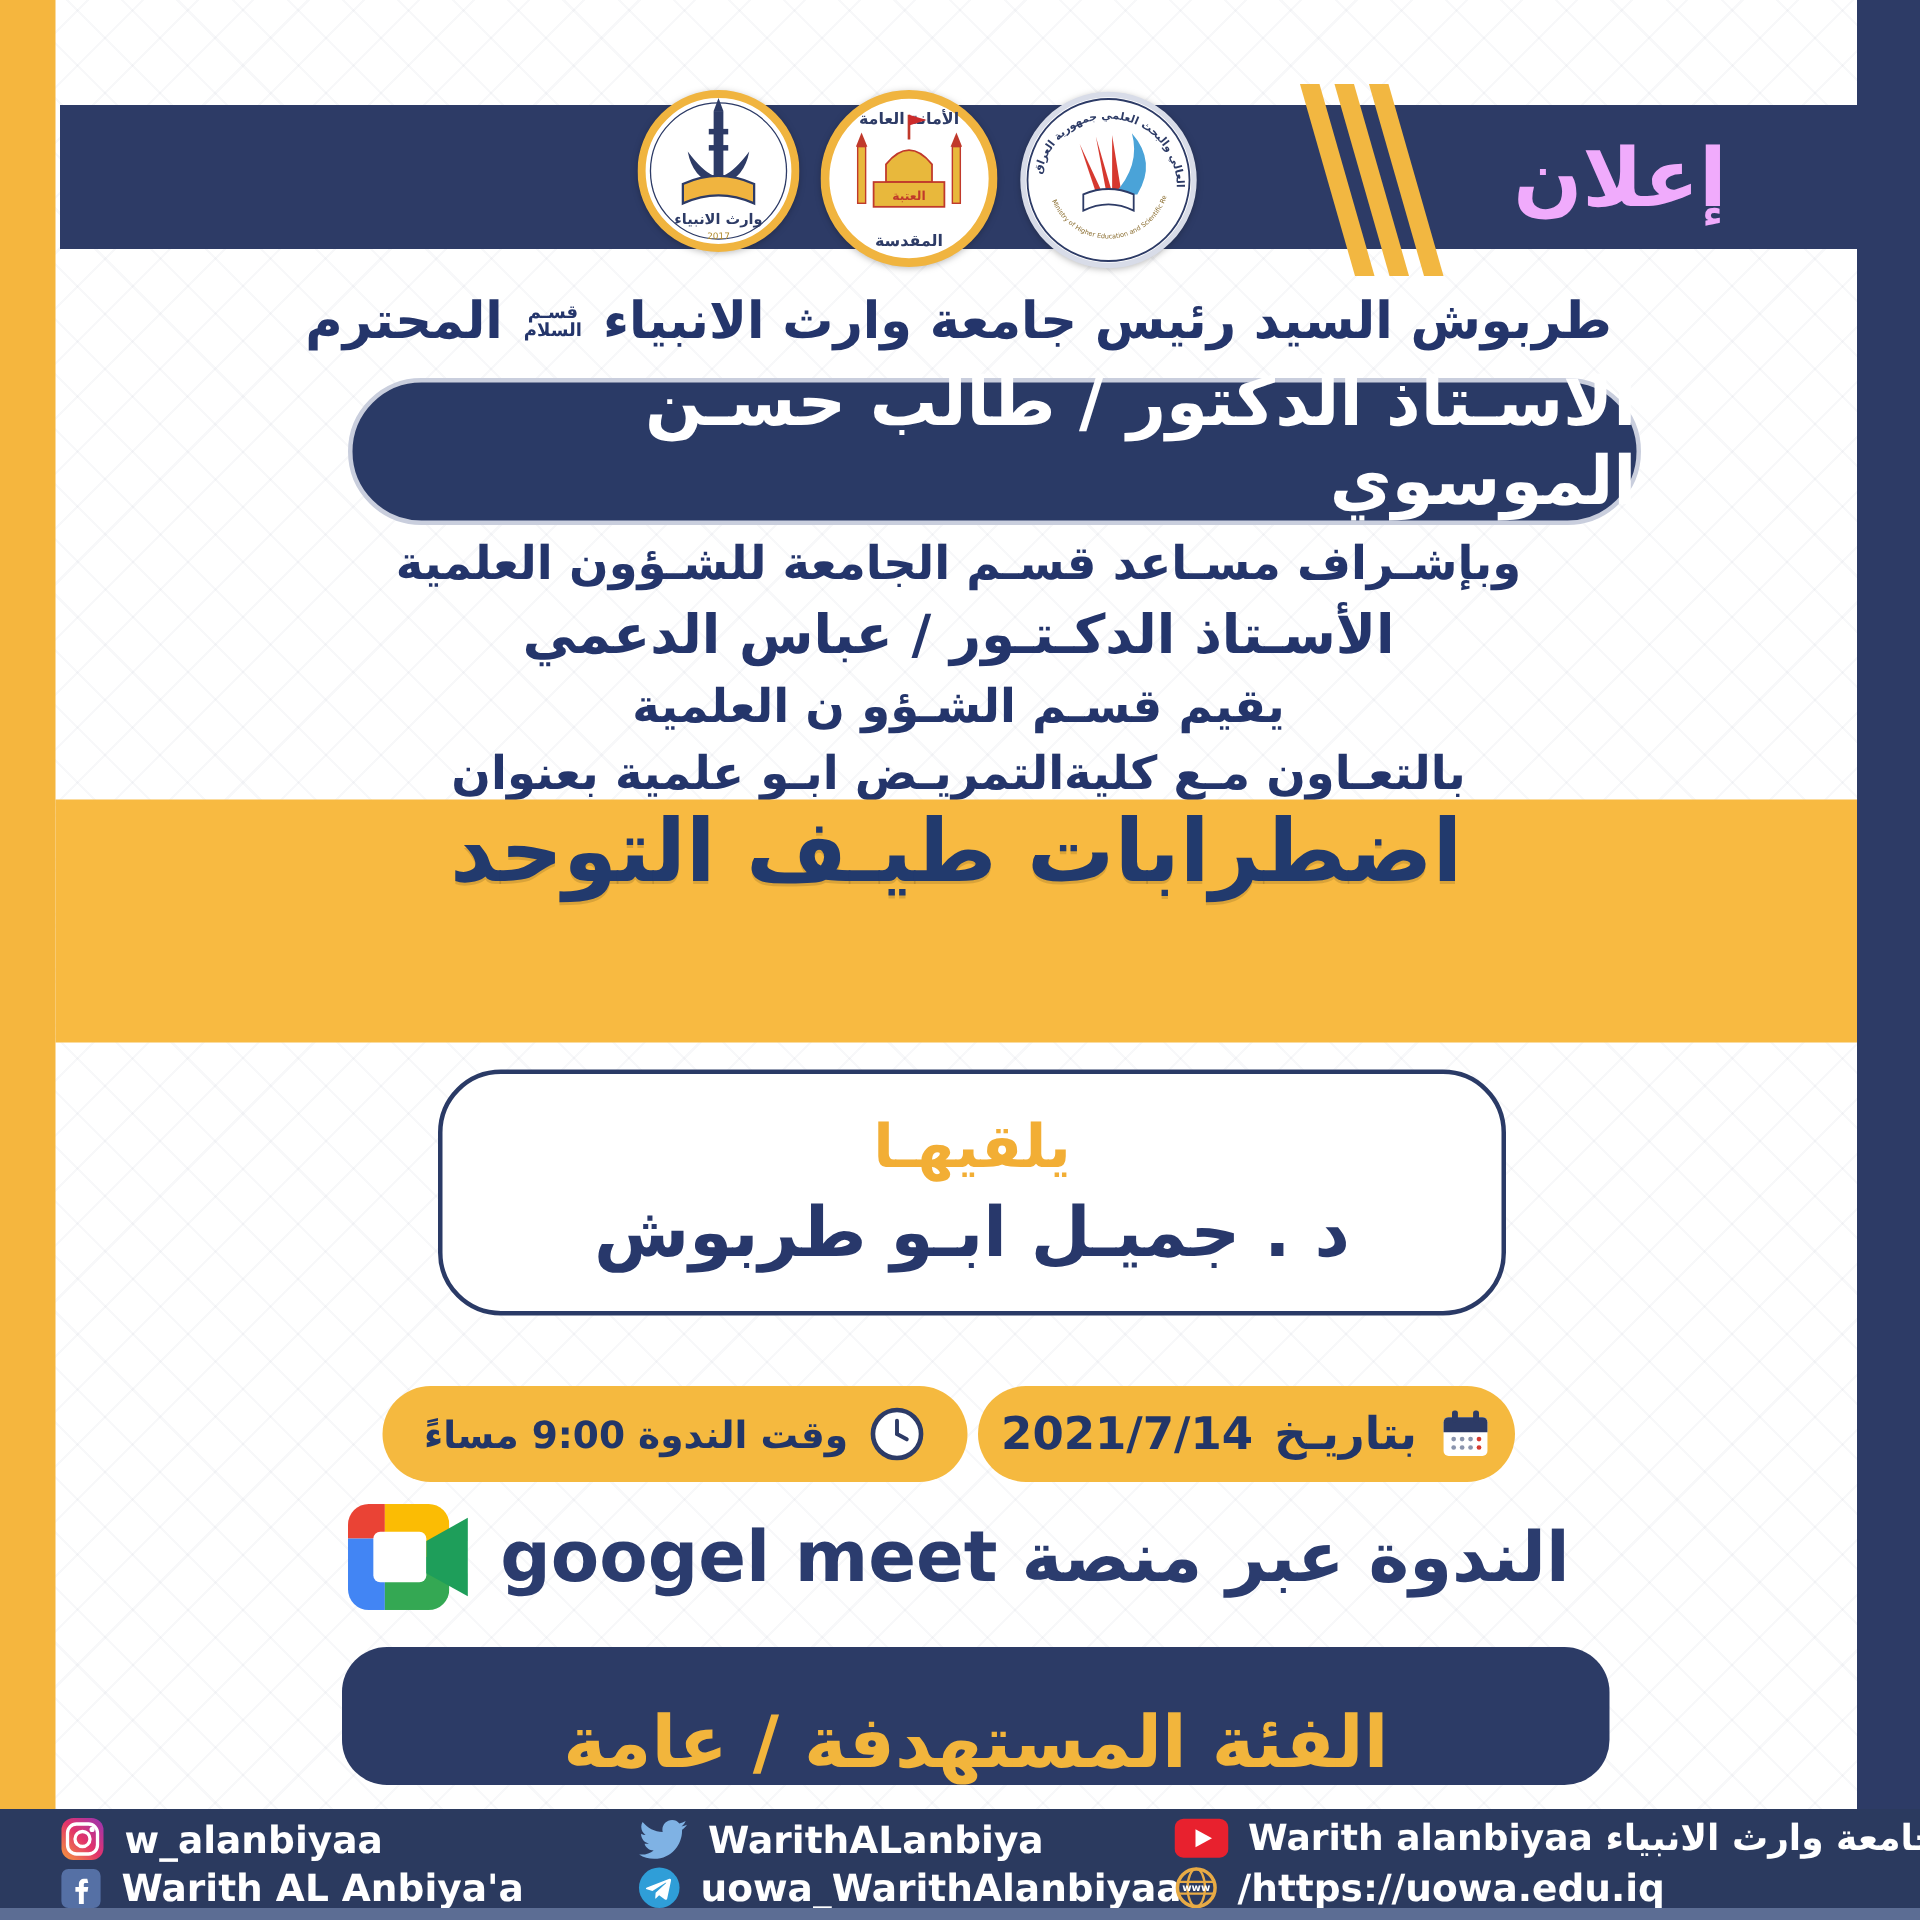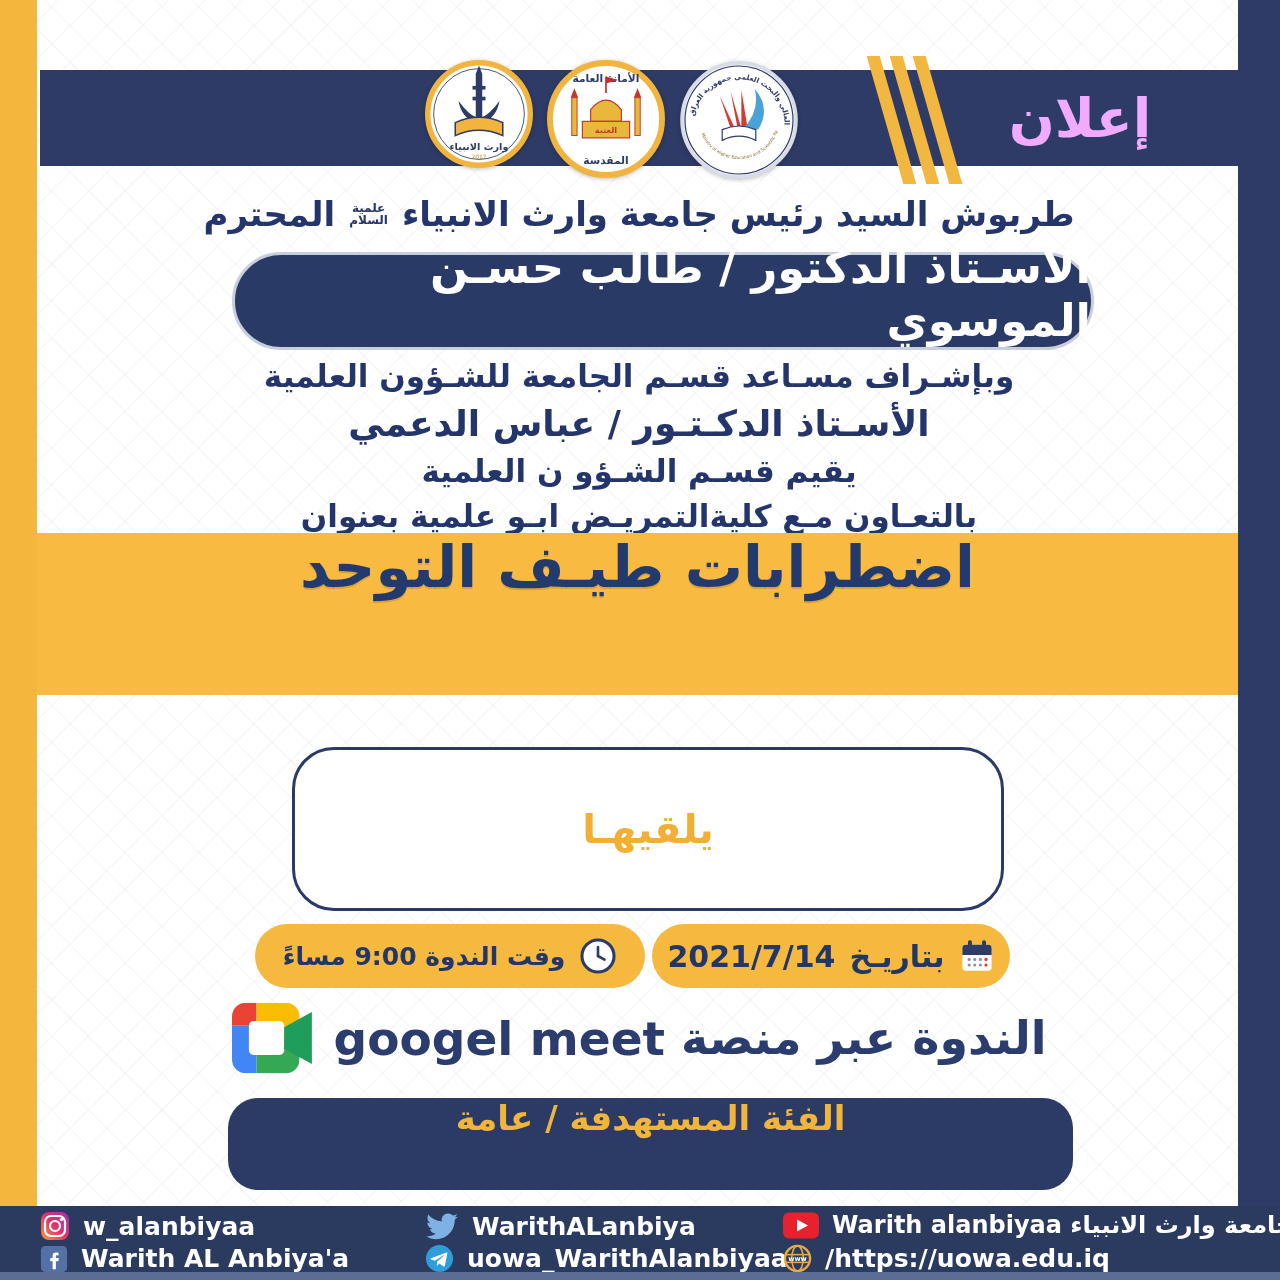--- a/index.html
+++ b/index.html
@@ -31,39 +31,39 @@
   .sup-line2{font-size:36px;margin-bottom:9px;}
   .sup-line3{font-size:31px;margin-bottom:9px;}
   .sup-line4{font-size:31px;}
 
   
   .title-band{position:absolute;left:37px;top:533px;width:1201px;height:162px;background:#f8ba41;
               display:flex;align-items:flex-start;justify-content:center;}
   .seminar-title{color:#223a6d;font-size:58px;font-weight:bold;direction:rtl;text-shadow:0 2px 0 rgba(0,0,0,0.12);}
 
   
-  .lect-box{position:absolute;left:292px;top:747px;width:712px;height:164px;border:3.5px solid #2a3a66;border-radius:42px;
+  .lect-box{position:absolute;left:292px;top:713px;width:712px;height:164px;border:3.5px solid #2a3a66;border-radius:42px;
             background:#ffffff;box-sizing:border-box;display:flex;flex-direction:column;align-items:center;justify-content:center;gap:6px;}
   .lect-intro{color:#f2ae35;font-size:40px;font-weight:bold;direction:rtl;}
   .lect-name{color:#28386b;font-size:46px;font-weight:bold;direction:rtl;}
 
   
   .pill{position:absolute;height:64px;border-radius:33px;background:#f5b93f;display:flex;direction:rtl;align-items:center;justify-content:center;gap:14px;
         color:#223668;font-weight:bold;}
   .pill-date{left:652px;top:924px;width:358px;font-size:30px;}
   .pill-time{left:255px;top:924px;width:390px;font-size:25px;}
 
   
   .meet-row{position:absolute;left:40px;top:1002px;width:1198px;display:flex;direction:rtl;align-items:center;justify-content:center;gap:16px;}
   .meet-ar{color:#2b3c6e;font-size:46px;font-weight:bold;}
   .meet-latin{color:#2b3c6e;font-size:47px;font-weight:bold;direction:ltr;}
 
   
   .target-pill{position:absolute;left:228px;top:1098px;width:845px;height:92px;border-radius:30px;background:#2c3b66;
-               display:flex;align-items:flex-start;justify-content:center;color:#f2b53c;font-size:34px;font-weight:bold;direction:rtl;}
+               display:flex;align-items:flex-end;justify-content:center;color:#f2b53c;font-size:48px;font-weight:bold;direction:rtl;}
 
   
   .footer{position:absolute;left:0;top:1206px;width:1280px;height:66px;background:#2b3a5f;}
   .bottom-bar{position:absolute;left:0;top:1272px;width:1280px;height:8px;background:#5c6d94;}
   .f-item{position:absolute;display:flex;align-items:center;gap:13px;color:#ffffff;font-weight:bold;font-size:25px;direction:ltr;white-space:nowrap;}
   .f-yt{font-size:24px;}
 </style>
 </head>
 <body>
 
@@ -124,21 +124,21 @@
         <polygon points="52,58 52,25 57,56"></polygon>
       </g>
       <path d="M53 58 Q68 42 63 24 Q77 40 66 58 Z" fill="#4aa3d8"></path>
       <path d="M36 58 Q50 52 64 58 L64 67 Q50 60 36 67 Z" fill="#ffffff" stroke="#2d3b66" stroke-width="1"></path>
     </svg>
   </div>
 
   <div class="patronage">
     <span>طربوش السيد  رئيس جامعة وارث الانبياء</span>
     <span class="seal">
-      <span>علمية</span>
+      <span>قسـم</span>
       <span>السلام</span>
     </span>
     <span>المحترم</span>
   </div>
 
   <div class="president-pill">
     <span>الأسـتاذ الدكتور / طالب حسـن الموسوي</span>
   </div>
 
   <div class="sup-block">
@@ -147,20 +147,21 @@
     <div class="sup-line3">يقيم قسـم الشـؤو ن العلمية</div>
     <div class="sup-line4">بالتعـاون مـع كليةالتمريـض ابـو علمية بعنوان</div>
   </div>
 
   <div class="title-band">
     <div class="seminar-title">اضطرابات طيـف التوحد</div>
   </div>
 
   <div class="lect-box">
     <div class="lect-intro">يلقيهـا</div>
+    <div class="lect-name">د . جميـل ابـو طربوش</div>
   </div>
 
   <div class="pill pill-date">
     <svg width="36" height="36" viewBox="0 0 32 32">
       <rect x="3" y="6" width="26" height="23" rx="3" fill="#ffffff"></rect>
       <path d="M3 9 a3 3 0 0 1 3-3 h20 a3 3 0 0 1 3 3 v6 H3 Z" fill="#2d3b66"></path>
       <rect x="8" y="2" width="3.5" height="7" rx="1.5" fill="#2d3b66"></rect>
       <rect x="20.5" y="2" width="3.5" height="7" rx="1.5" fill="#2d3b66"></rect>
       <g fill="#8a94ad">
         <circle cx="9" cy="19" r="1.4"></circle>

